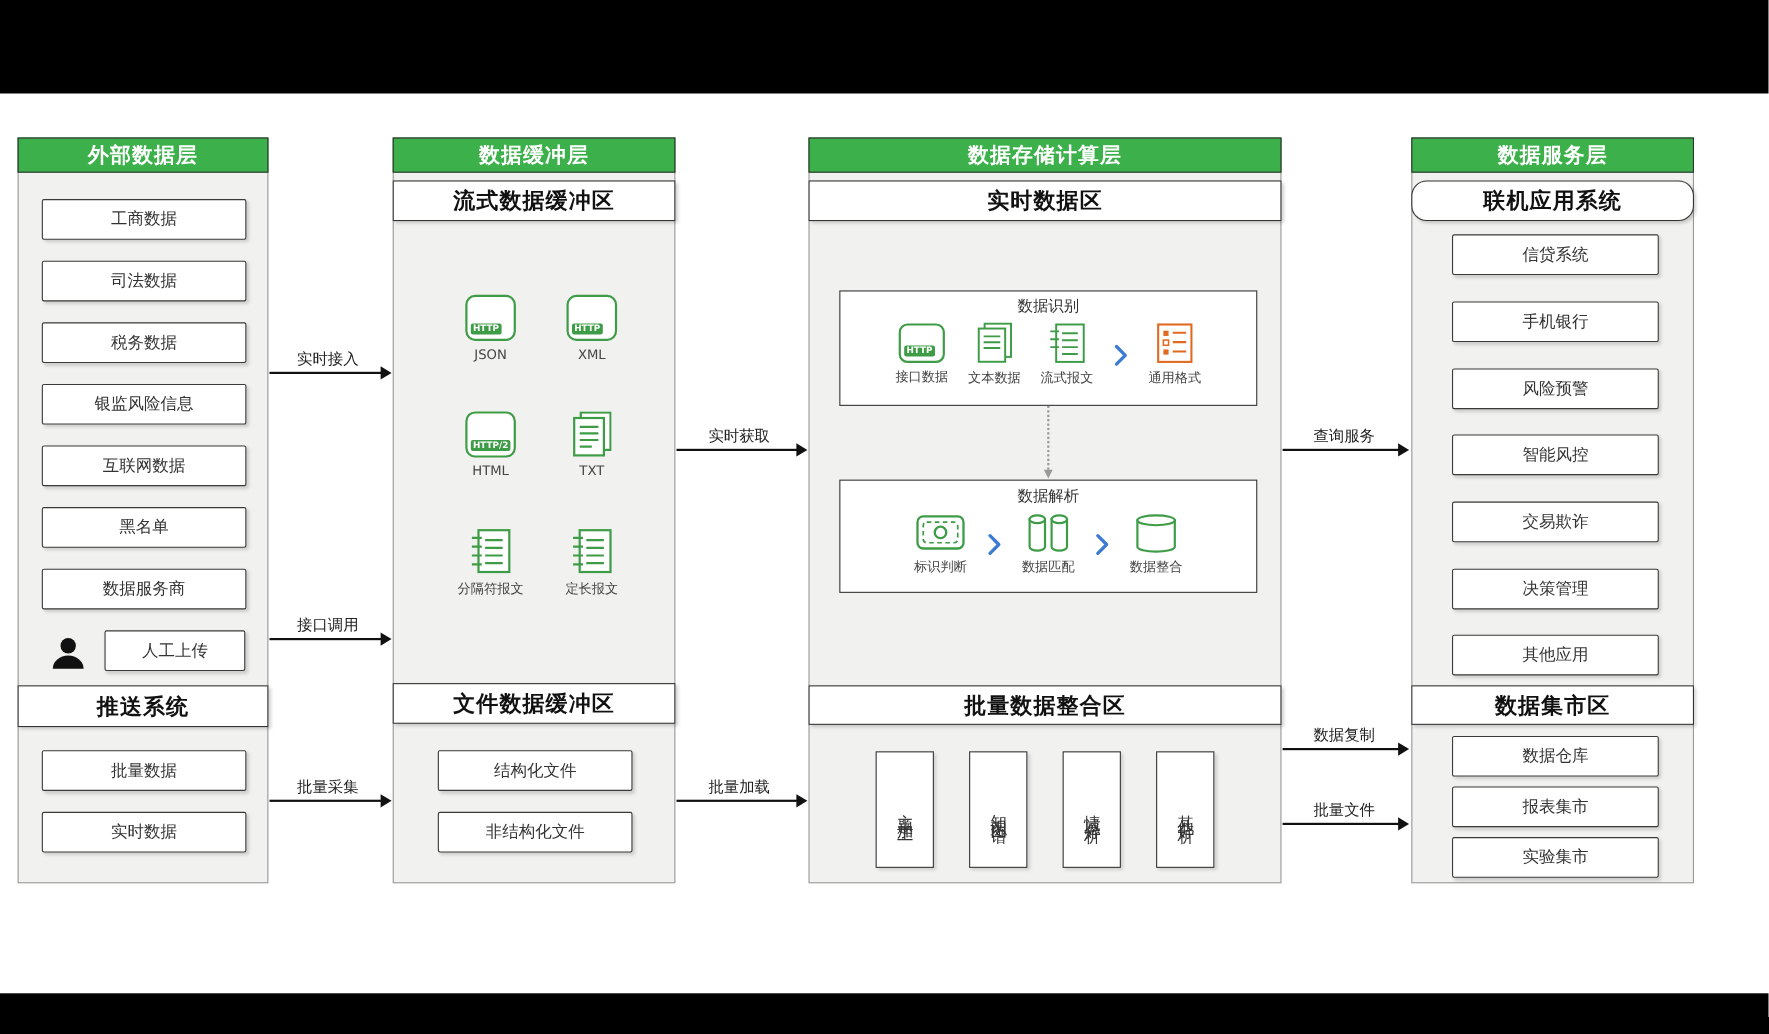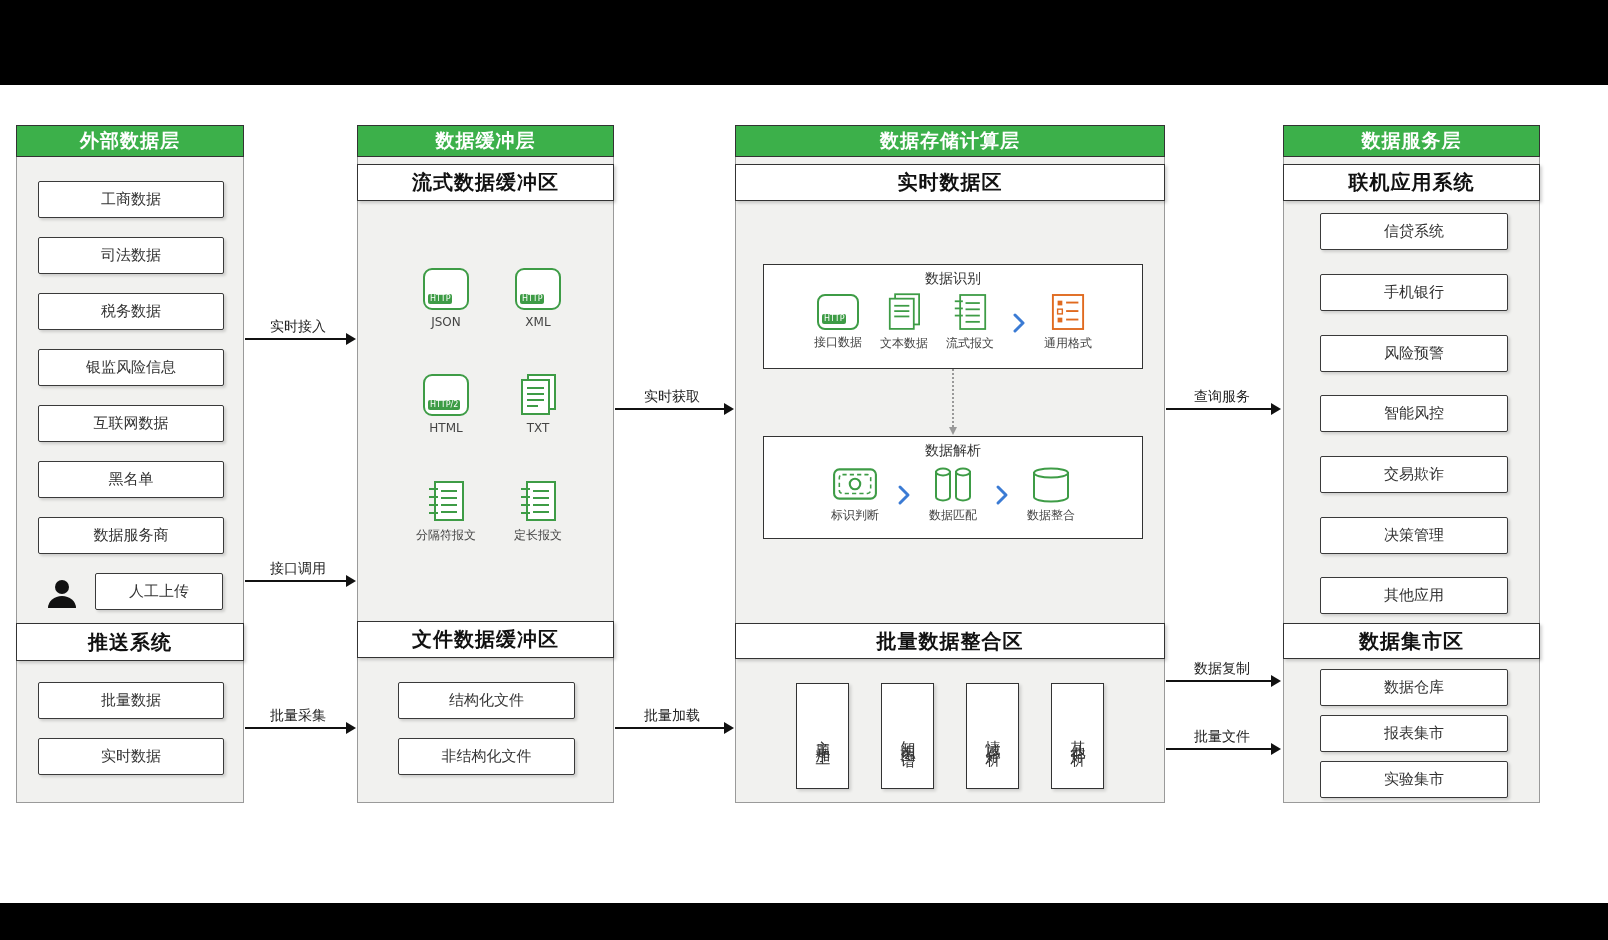--- a/index.html
+++ b/index.html
@@ -31,21 +31,21 @@
   .icon-group {
     position:absolute; transform:translateX(-50%);
     display:flex; flex-direction:column; align-items:center; gap:5px;
   }
   .icon-label { font-size:12px; color:#444; white-space:nowrap; }
 
   .http-icon { width:46px; height:42px; border:2px solid #3e9c46; border-radius:9px; background:#fff; position:relative; }
   .http-icon.small { width:42px; height:36px; border-radius:8px; }
   .http-badge {
     position:absolute; left:3px; bottom:4px; background:#3e9c46; color:#fff;
-    font-size:8px; font-weight:normal; padding:1px 2px; border-radius:2px; line-height:1;
+    font-size:8px; font-weight:bold; padding:1px 2px; border-radius:2px; line-height:1;
   }
 
   .inner-box { position:absolute; background:#fff; border:1px solid #333; }
   .inner-title { text-align:center; font-size:14px; color:#333; margin-top:5px; }
   .flow-row { display:flex; align-items:center; justify-content:center; gap:18px; margin-top:5px; }
   .fgroup { display:flex; flex-direction:column; align-items:center; gap:4px; }
 
   .vbox {
     position:absolute; width:53px; height:106px; background:#fff; border:1px solid #333;
     box-shadow:2px 2px 3px rgba(0,0,0,0.15);
@@ -269,21 +269,21 @@
     <div class="vbox" style="left:230px; top:557px;">
         <span>情感分析</span>
       </div>
     <div class="vbox" style="left:315px; top:557px;">
         <span>其他分析</span>
       </div>
   </section>
 
   <section class="panel" style="left:1283px; top:125px; width:257px; height:678px;">
     <div class="panel-header">数据服务层</div>
-    <div class="zone-title" style="top:38px; height:37px;">联机应用系统</div>
+    <div class="zone-title" style="top:38px; height:37px;border-radius:14px;">联机应用系统</div>
 
     <div class="box" style="left:36px; top:87px;  width:188px; height:37px;">信贷系统</div>
     <div class="box" style="left:36px; top:148px; width:188px; height:37px;">手机银行</div>
     <div class="box" style="left:36px; top:209px; width:188px; height:37px;">风险预警</div>
     <div class="box" style="left:36px; top:269px; width:188px; height:37px;">智能风控</div>
     <div class="box" style="left:36px; top:391px; width:188px; height:37px;">决策管理</div>
     <div class="box" style="left:36px; top:330px; width:188px; height:37px;">交易欺诈</div>
     <div class="box" style="left:36px; top:451px; width:188px; height:37px;">其他应用</div>
 
     <div class="zone-title" style="top:497px; height:36px;">数据集市区</div>

